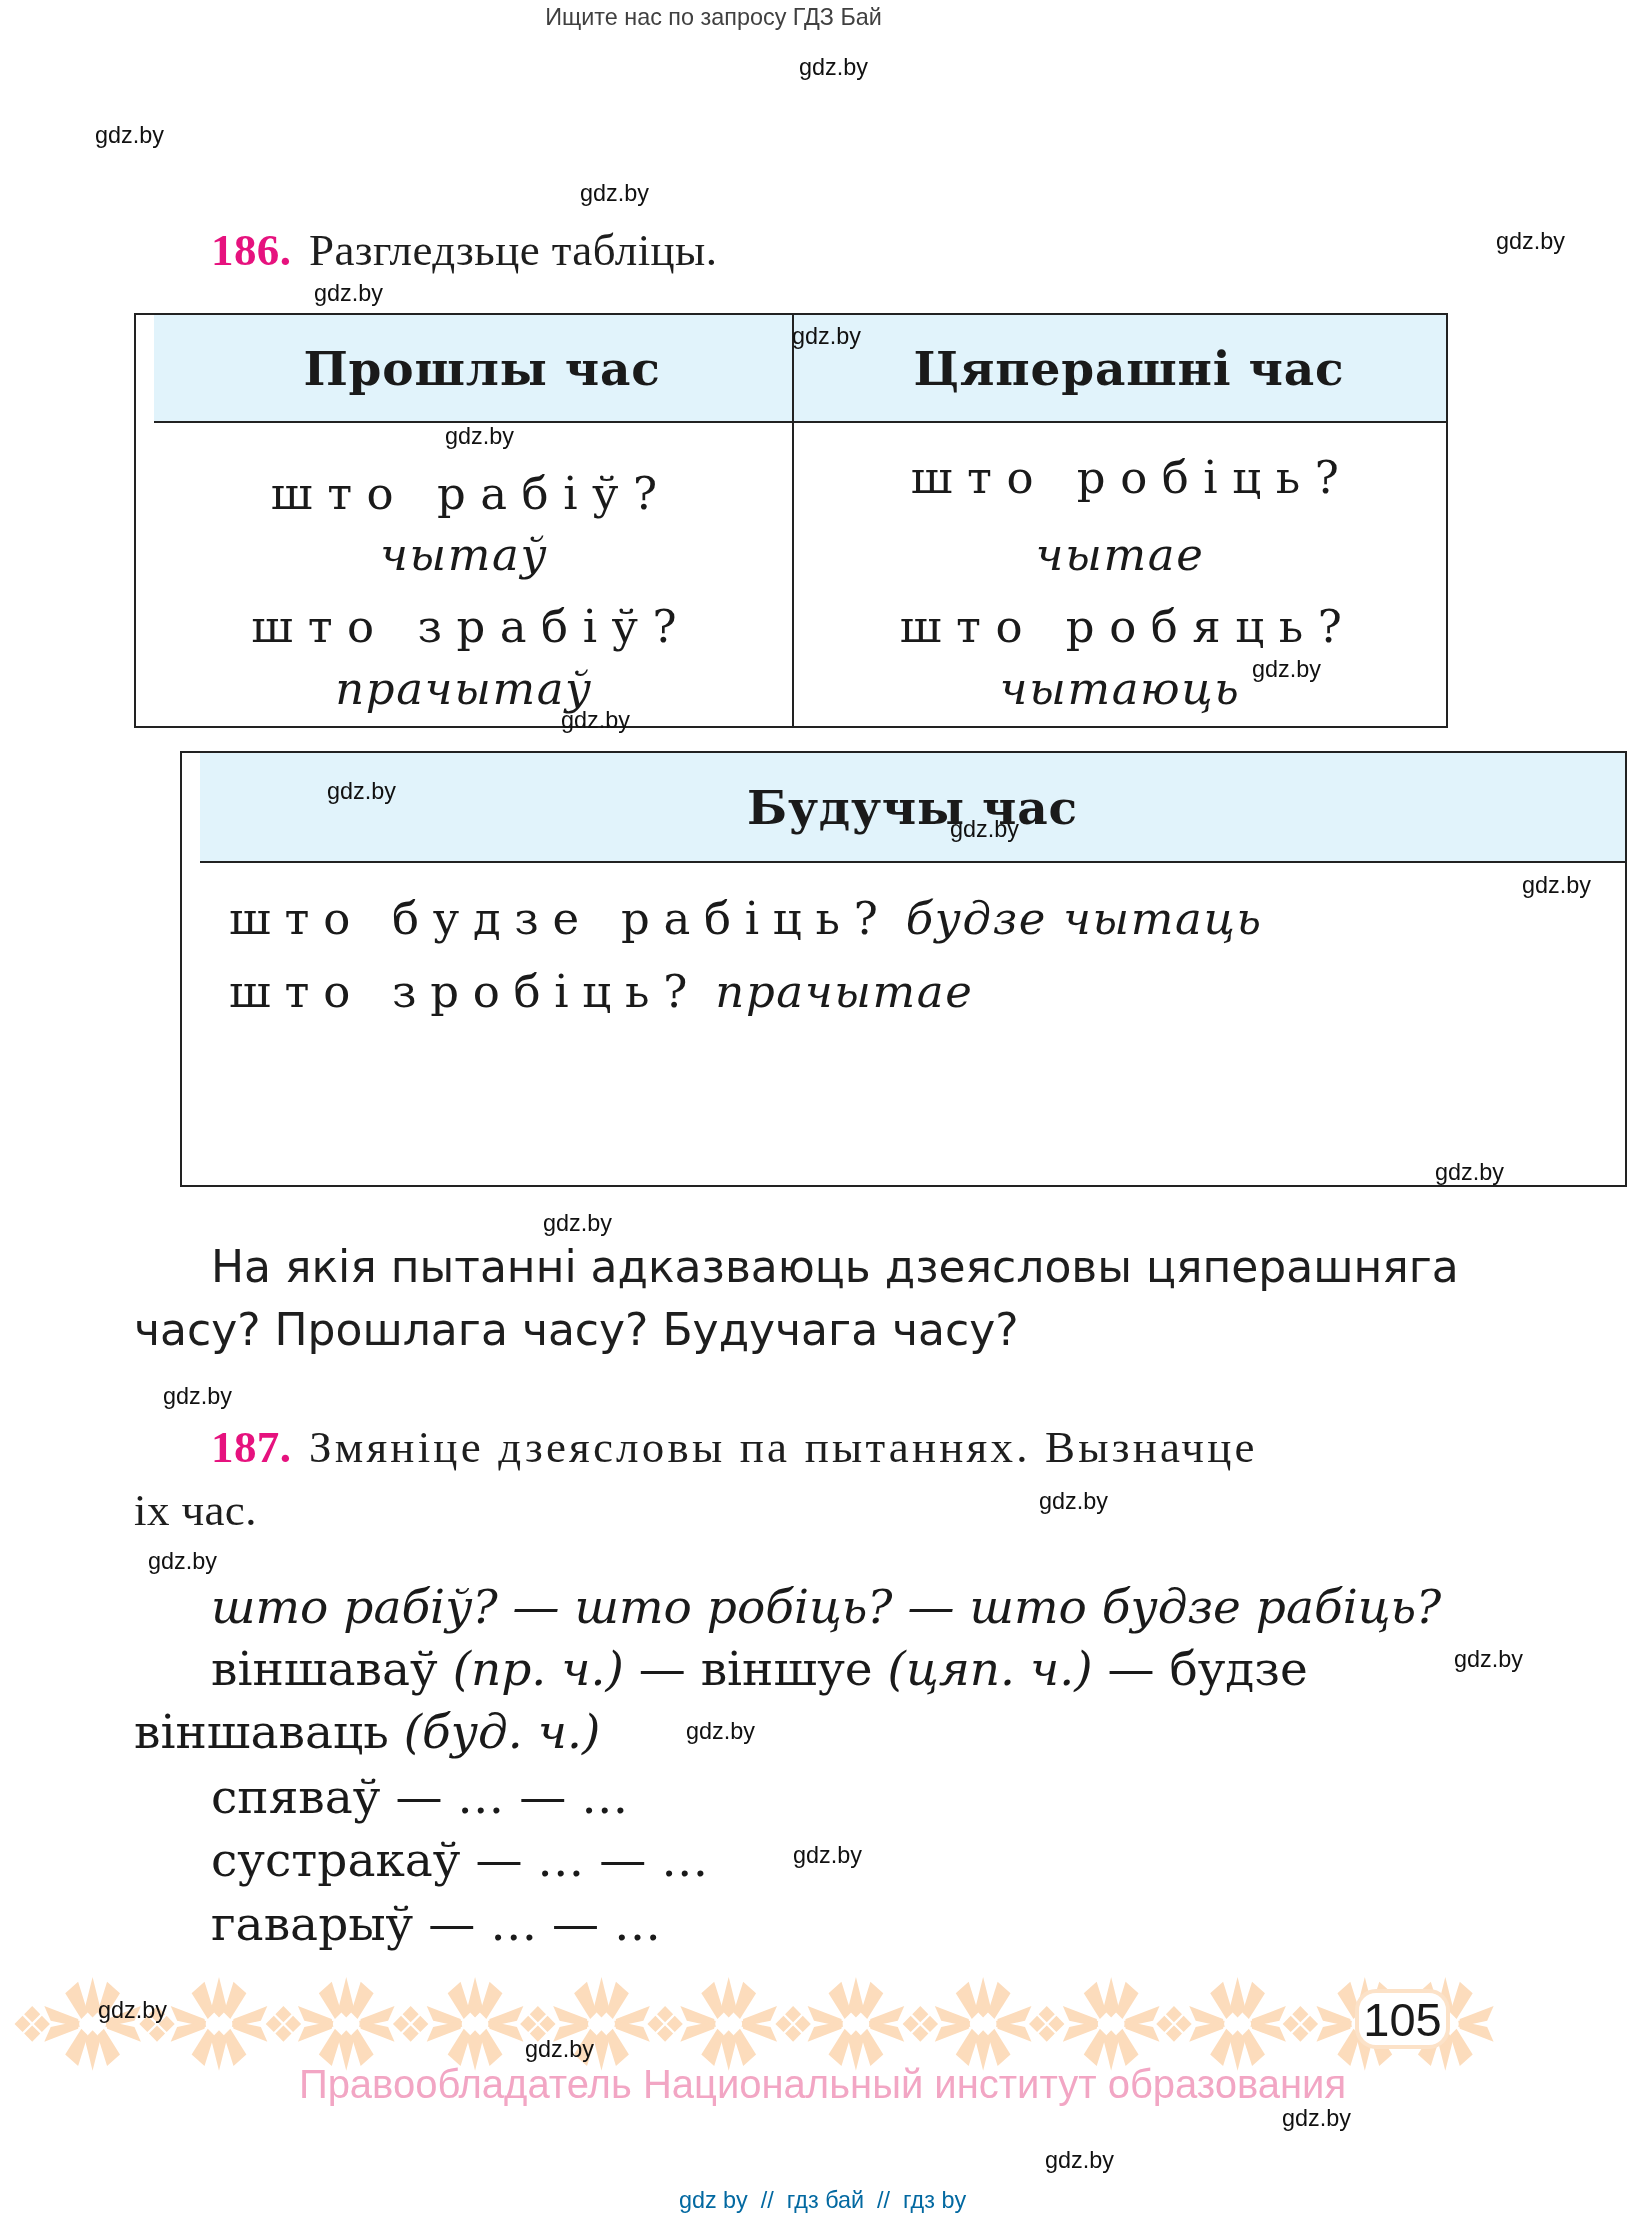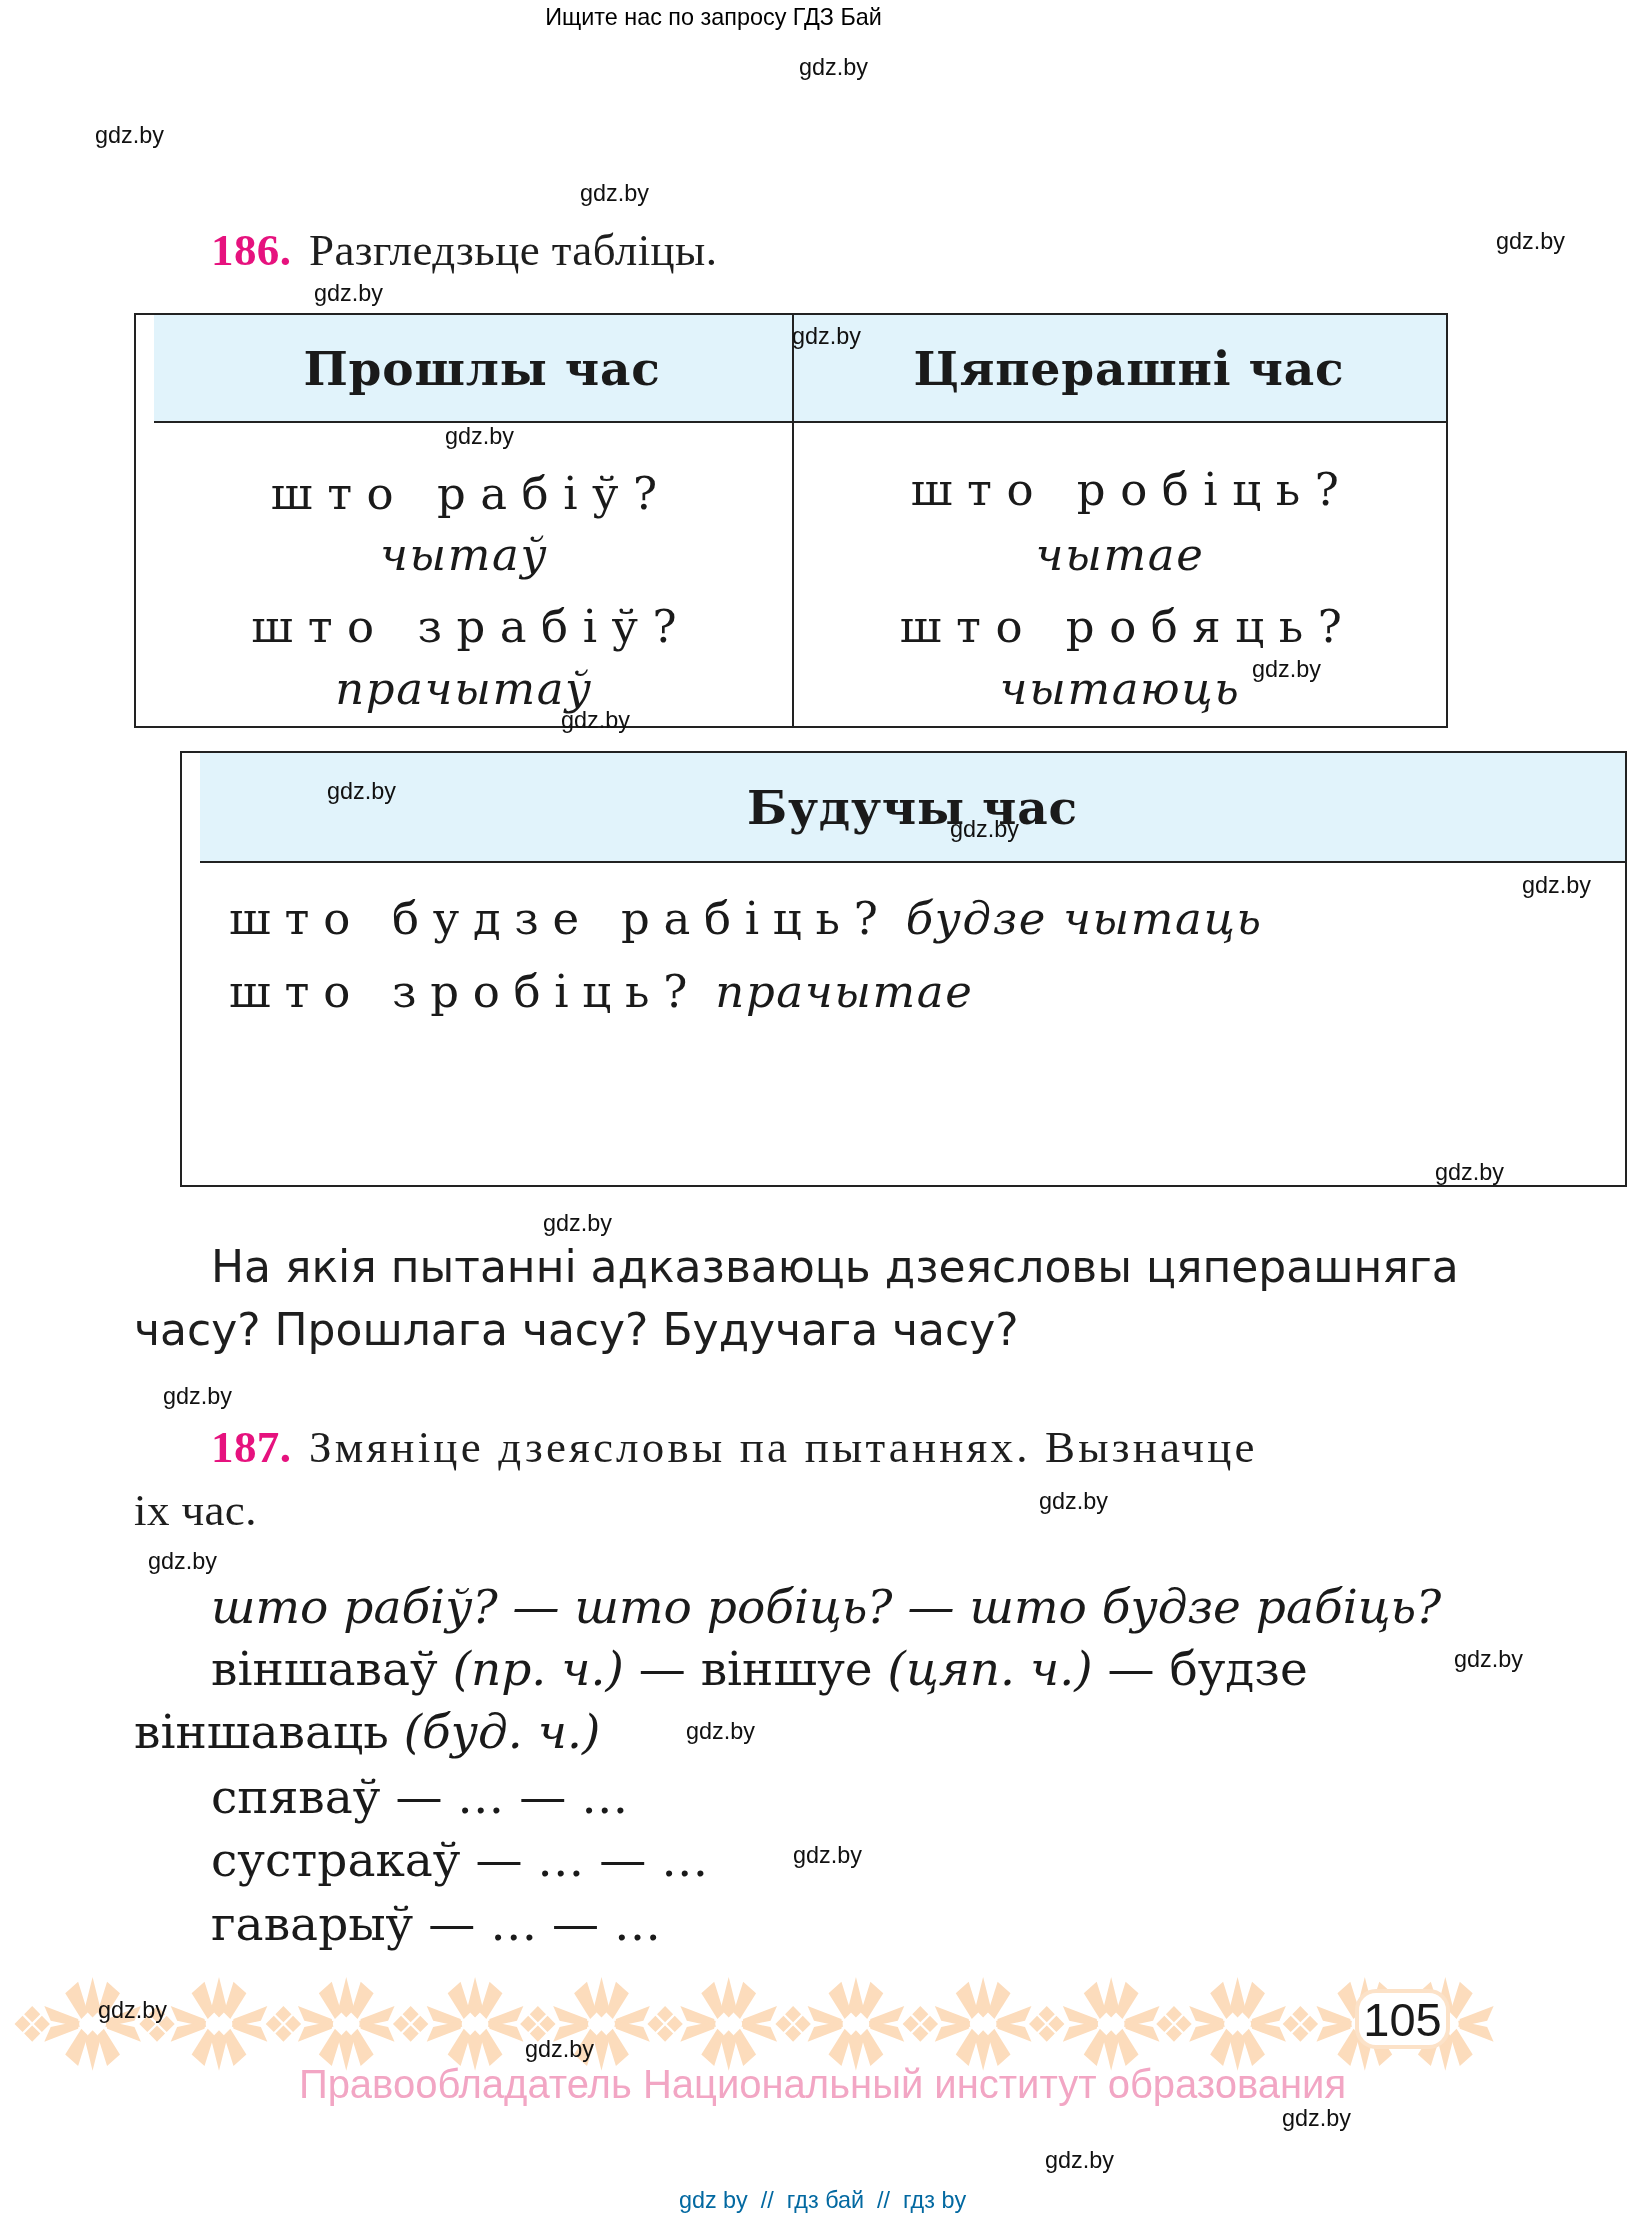--- a/index.html
+++ b/index.html
@@ -1,21 +1,21 @@
 <!DOCTYPE html>
 <html style="font-size:13px"><head>
 <meta charset="utf-8">
 <style>
   html, body { margin:0; padding:0; }
   body { width:1645px; height:2216px; position:relative; background:#ffffff; overflow:hidden;
          font-family:"DejaVu Sans", sans-serif; color:#1a1a1a; }
   .abs { position:absolute; }
   .wm { position:absolute; font-family:"Liberation Sans", sans-serif; font-size:23.4px; color:#111; white-space:nowrap; line-height:1; }
   .banner { position:absolute; top:1.6px; left:0; width:1427px; text-align:center;
-            font-family:"Liberation Sans", sans-serif; font-size:23.4px; color:#000000; line-height:31px; }
+            font-family:"Liberation Sans", sans-serif; font-size:23.4px; color:#404040; line-height:31px; }
   .ex-title { position:absolute; font-family:Liberation Serif, serif; font-size:45px; color:#1e1e1e; white-space:nowrap; line-height:1; letter-spacing:0.4px; }
   .ex-num { color:#e6127e; font-weight:bold; margin-right:17.7px; }
   .tbl { position:absolute; border:2.4px solid #222; box-sizing:border-box; background:#fff; }
   .tbl .hdr { position:absolute; left:0; right:0; top:0; background:#e1f3fb; border-bottom:2.4px solid #222; box-sizing:border-box;margin-left:18px; }
   .tbl .hdr-cell { position:absolute; top:0; bottom:0; display:flex; align-items:center; justify-content:center;
                    font-family:"DejaVu Serif", serif; font-weight:bold; font-size:47px; color:#1a1a1a; letter-spacing:0.8px; }
   .vsplit { position:absolute; top:0; bottom:0; width:2.4px; background:#222; }
   .cell-line { position:absolute; left:0; right:0; text-align:center; font-family:"DejaVu Serif", serif; font-size:45px; white-space:nowrap; line-height:1; }
   .spaced { letter-spacing:14.5px; }
   .ital { font-style:italic; letter-spacing:1.6px; }
@@ -57,21 +57,21 @@
   <div class="vsplit" style="left:656px;"></div>
 
   <div class="abs" style="left:0; width:656px; top:108px; bottom:0;">
     <div class="cell-line spaced" style="top:48px; padding-left:14.5px;">што рабіў?</div>
     <div class="cell-line ital" style="top:109px;">чытаў</div>
     <div class="cell-line spaced" style="top:181px; padding-left:14.5px;">што зрабіў?</div>
     <div class="cell-line ital" style="top:243px;">прачытаў</div>
   </div>
 
   <div class="abs" style="left:658px; right:0; top:108px; bottom:0;">
-    <div class="cell-line spaced" style="top:44px; padding-left:24px;">што робіць?</div>
+    <div class="cell-line spaced" style="top:32px; padding-left:24px;">што робіць?</div>
     <div class="cell-line ital" style="top:109px;">чытае</div>
     <div class="cell-line spaced" style="top:181px; padding-left:16px;">што робяць?</div>
     <div class="cell-line ital" style="top:243px;">чытаюць</div>
   </div>
 </div>
 <div class="wm" style="left:792px; top:325px;">gdz.by</div>
 <div class="wm" style="left:445px; top:425px;">gdz.by</div>
 <div class="wm" style="left:1252px; top:658px;">gdz.by</div>
 <div class="wm" style="left:561px; top:709px;">gdz.by</div>
 

